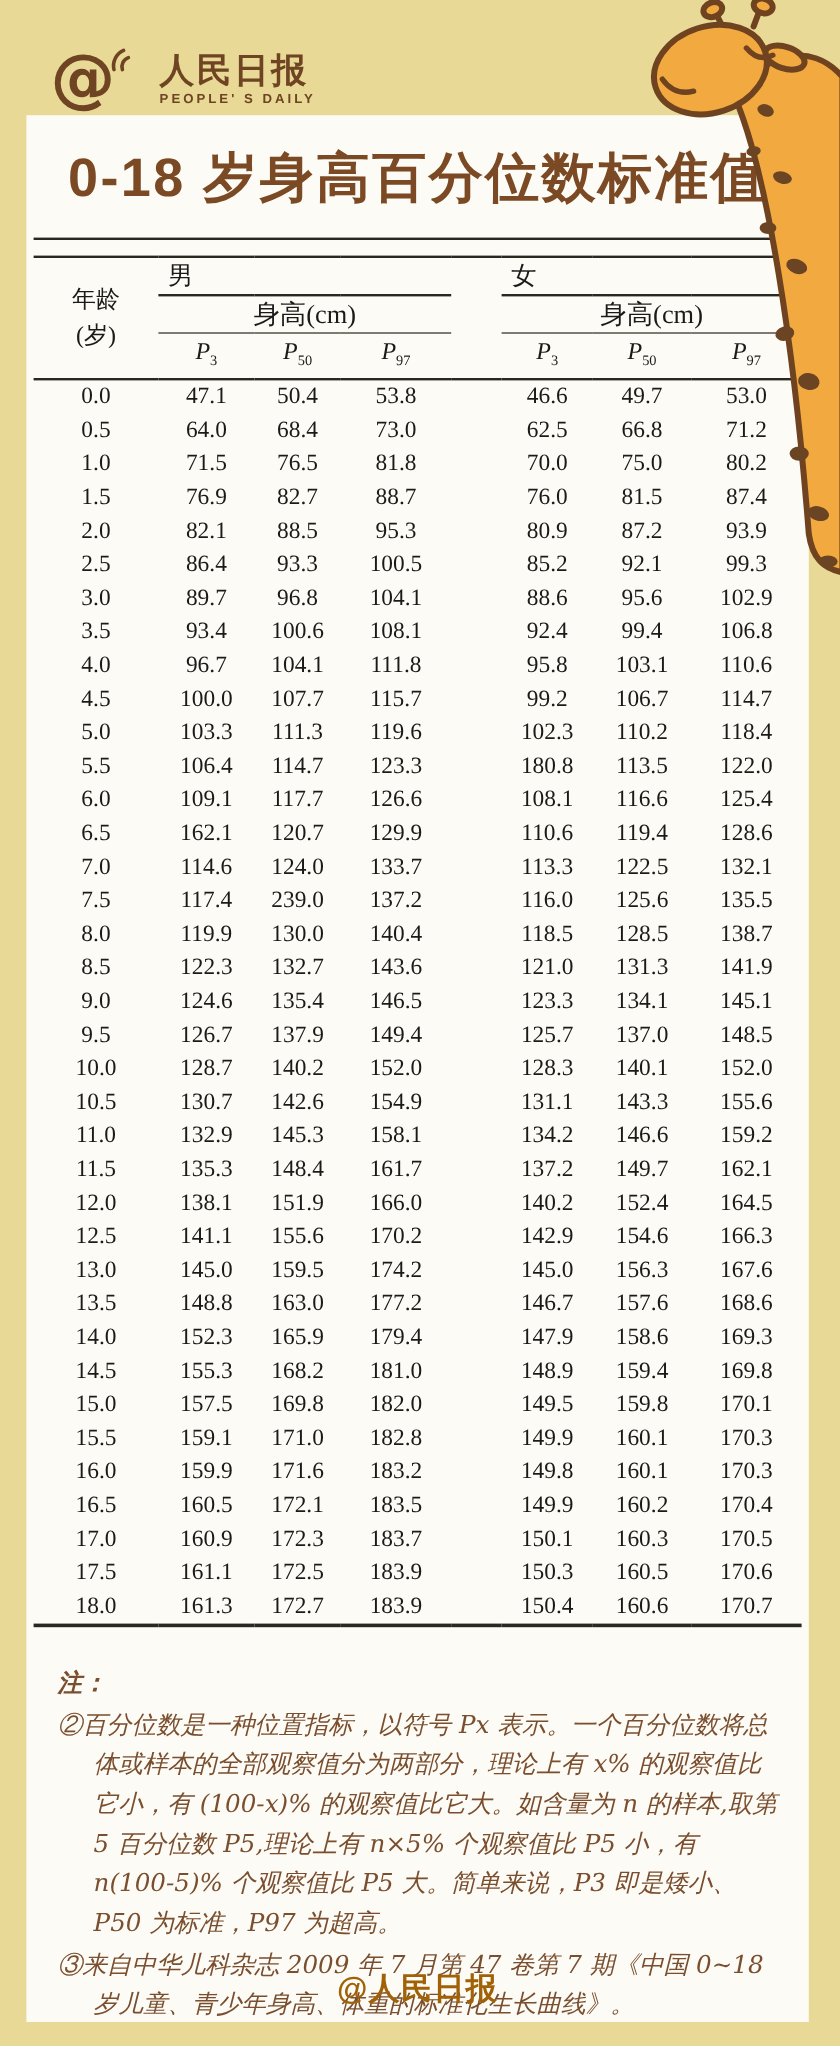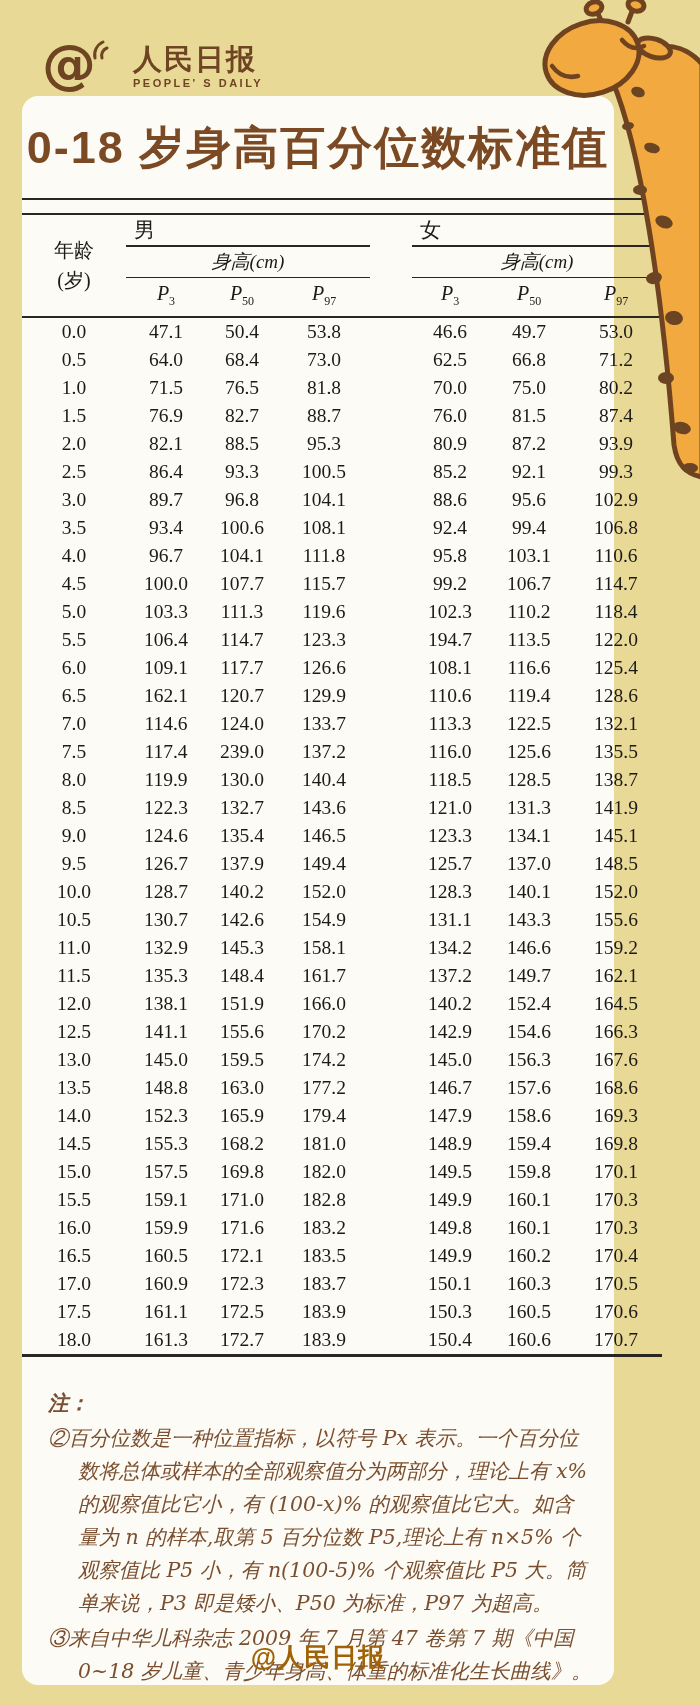--- a/index.html
+++ b/index.html
@@ -10,22 +10,22 @@
   }
   
   .logo { position:absolute; left:42px; top:36px; display:flex; align-items:flex-start; z-index:2; color:#6E4423; }
   .logo-at { font-size:54px; font-weight:bold; line-height:58px; font-family:"DejaVu Sans", sans-serif; }
   .logo-waves { margin-left:-4px; margin-top:2px; }
   .logo-textblock { margin-left:21px; margin-top:8px; }
   .logo-brand { font-size:29px; font-weight:bold; letter-spacing:2px; line-height:30px; }
   .logo-sub { font-size:11px; font-weight:bold; letter-spacing:2.5px; margin-top:3px; }
   
   .card {
-    position:absolute; left:22px; top:96px; width:592px; height:1589px;
-    background:#FCFBF5; z-index:1;border-radius:16px;
+    position:absolute; left:22px; top:96px; width:652px; height:1589px;
+    background:#FCFBF5; z-index:1;
   }
   .title {
     margin-top:22px; text-align:center;
     font-size:45px; font-weight:900; letter-spacing:2px; color:#7B4A24;
   }
   
   .rule-thin { width:640px; height:2px; background:#2A2620; margin:20px auto 13px; }
   table.height-table {
     width:640px; margin:0 auto; border-collapse:collapse; table-layout:fixed;
     font-family:"Liberation Serif", serif; font-size:19.5px; color:#1C1A18;
@@ -34,21 +34,21 @@
   .height-table th, .height-table td {
     text-align:center; font-weight:normal; padding:0;
     height:28px; line-height:28px; white-space:nowrap;
   }
   .height-table thead th { height:30px; line-height:30px; }
   th.age-head {
     border-bottom:2.5px solid #2A2620; vertical-align:middle;
     font-size:20px; line-height:24px;
   }
   th.gender { text-align:left; padding-left:8px; font-size:21px; border-bottom:2px solid #2A2620; }
-  th.unit { border-bottom:1.5px solid #2A2620; font-size:19px;font-style:italic; }
+  th.unit { border-bottom:1.5px solid #2A2620; font-size:22px; }
   th.p-head, td.p-sp { border-bottom:2.5px solid #2A2620; }
   th.p-head i { font-family:"Liberation Serif", serif; font-style:italic; font-size:20px; }
   th.p-head sub { font-size:12px; }
   
   .notes {
     margin:30px 22px 0 26px;
     font-family:"DejaVu Serif", serif; font-style:italic;
     font-size:20.5px; line-height:33px; color:#7A4E2E;
   }
   .note-label { font-weight:bold; margin-bottom:2px; }
@@ -227,21 +227,21 @@
           <td>102.3</td>
           <td>110.2</td>
           <td>118.4</td>
         </tr>
         <tr>
           <td>5.5</td>
           <td>106.4</td>
           <td>114.7</td>
           <td>123.3</td>
           <td></td>
-          <td>194.7</td>
+          <td>180.8</td>
           <td>113.5</td>
           <td>122.0</td>
         </tr>
         <tr>
           <td>6.0</td>
           <td>109.1</td>
           <td>117.7</td>
           <td>126.6</td>
           <td></td>
           <td>108.1</td>

